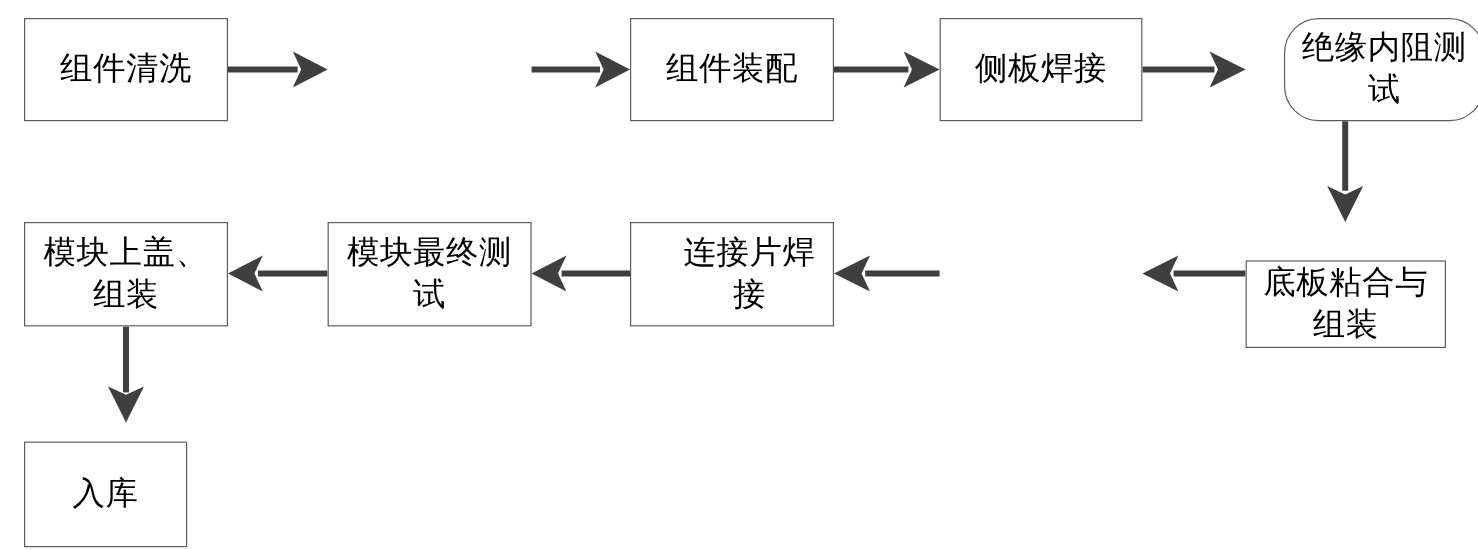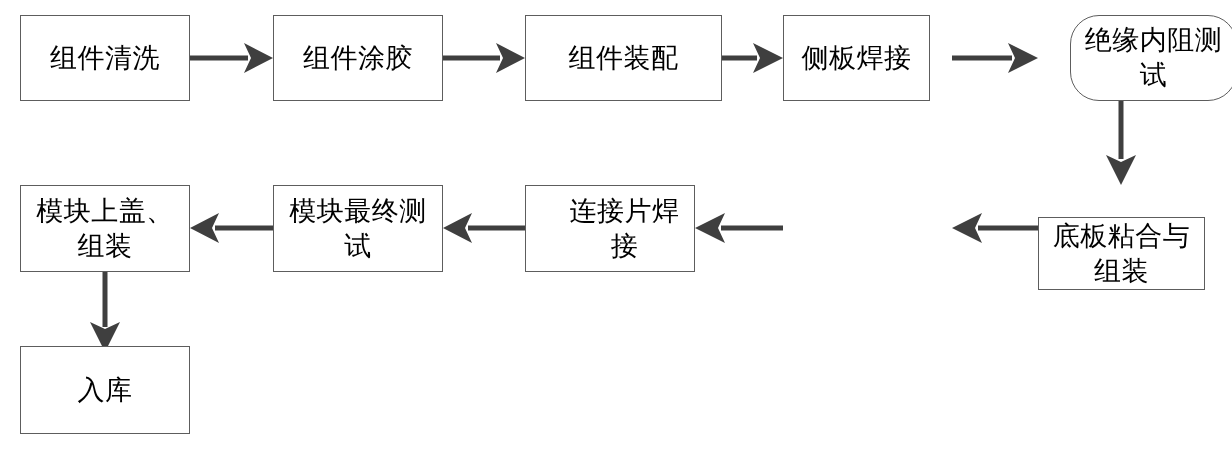--- a/index.html
+++ b/index.html
@@ -115,29 +115,26 @@
     <svg width="50" height="80" viewBox="0 0 50 80">
       <line x1="25" y1="0" x2="25" y2="55" stroke="#3f3f3f" stroke-width="5"></line>
       <path d="M 25 80 L 10 50 L 25 57 L 40 50 Z" fill="#3f3f3f"></path>
     </svg>
   </div>
 
   <div class="node" style="left:20px; top:15px; width:170px; height:86px;">
     <span class="label">组件清洗</span>
   </div>
 
-  <div class="node" style="left:273px; top:15px; width:170px; height:86px;">
-    <span class="label">组件涂胶</span>
-  </div>
 
-  <div class="node" style="left:525px; top:15px; width:197px; height:86px;align-items:center;">
+  <div class="node" style="left:525px; top:15px; width:170px; height:86px;align-items:center;">
     <span class="label">组件装配</span>
   </div>
 
-  <div class="node" style="left:783px; top:15px; width:147px; height:86px;text-align:center;">
+  <div class="node" style="left:783px; top:15px; width:169px; height:86px;text-align:center;">
     <span class="label">侧板焊接</span>
   </div>
 
   <div class="node" style="left:1070px; top:15px; width:167px; height:86px;border-radius:29px;">
     <span class="label">绝缘内阻测试</span>
   </div>
 
   <div class="node" style="left:1038px; top:185px; width:167px; height:73px;margin-top:32px;">
     <span class="label">底板粘合与组装</span>
   </div>
@@ -148,17 +145,17 @@
   </div>
 
   <div class="node" style="left:273px; top:185px; width:170px; height:87px;">
     <span class="label">模块最终测试</span>
   </div>
 
   <div class="node" style="left:20px; top:185px; width:170px; height:87px;text-align:center;">
     <span class="label">模块上盖、组装</span>
   </div>
 
-  <div class="node" style="left:20px; top:346px; width:170px; height:88px;">
+  <div class="node" style="left:20px; top:368px; width:136px; height:88px;">
     <span class="label">入库</span>
   </div>
 
 </div>
 
 </body></html>

